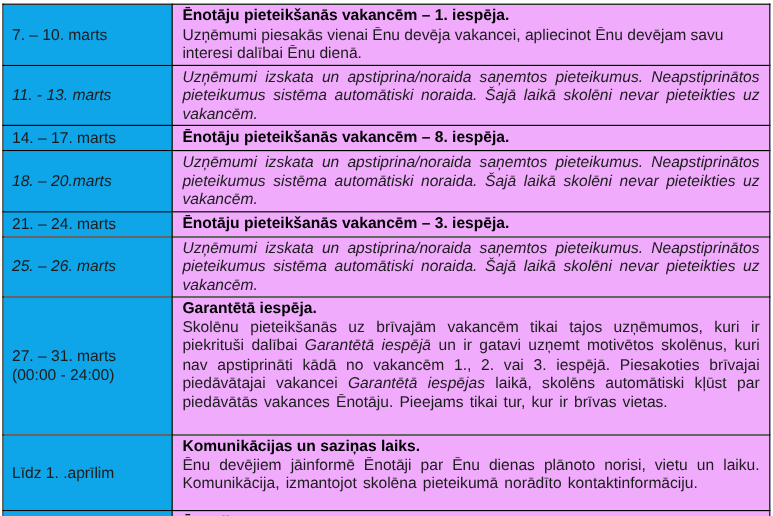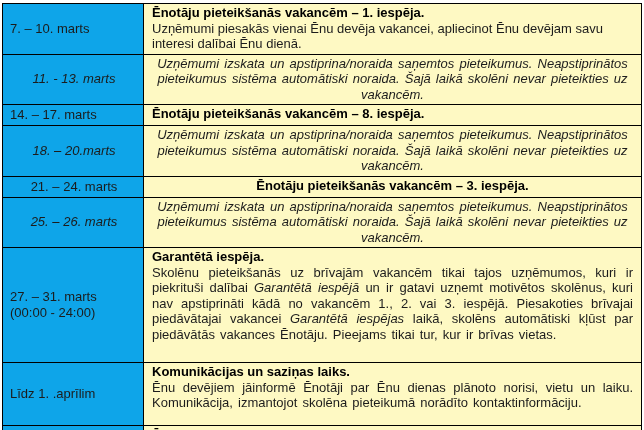--- a/index.html
+++ b/index.html
@@ -36,39 +36,39 @@
     line-height: 16px;
     color: #1c1c1c;
     background: #0ea5e9;
   }
   td.desc-cell {
     vertical-align: top;
     padding: 1px 8px 2px 8px;
     font-size: 13px;
     line-height: 15.5px;
     color: #1c1c1c;
-    background: #fef9c3;
+    background: #f0abfc;
   }
   .phase-title {
     font-weight: 700;
     color: #000000;
   }
   .phase-body { }
   .jst {
     text-align: justify;
     word-spacing: 1.5px;
   }
-  .italic { font-style: italic; text-align: center; }
+  .italic { font-style: italic; }
   .bold { font-weight: 700; color: #000000; }
   
   tr.r1 { height: 45px; }
   tr.r2 { height: 48px; }
   tr.r3 { height: 17px; }
   tr.r4 { height: 48px; }
-  tr.r5 { height: 17px; text-align: center; }
+  tr.r5 { height: 17px; }
   tr.r6 { height: 49px; }
   tr.r7 { height: 115px; }
   tr.r8 { height: 63px; }
   tr.r9 { height: 18px; }
 </style>
 </head>
 <body>
 
 <div class="page">
   <table class="schedule">

